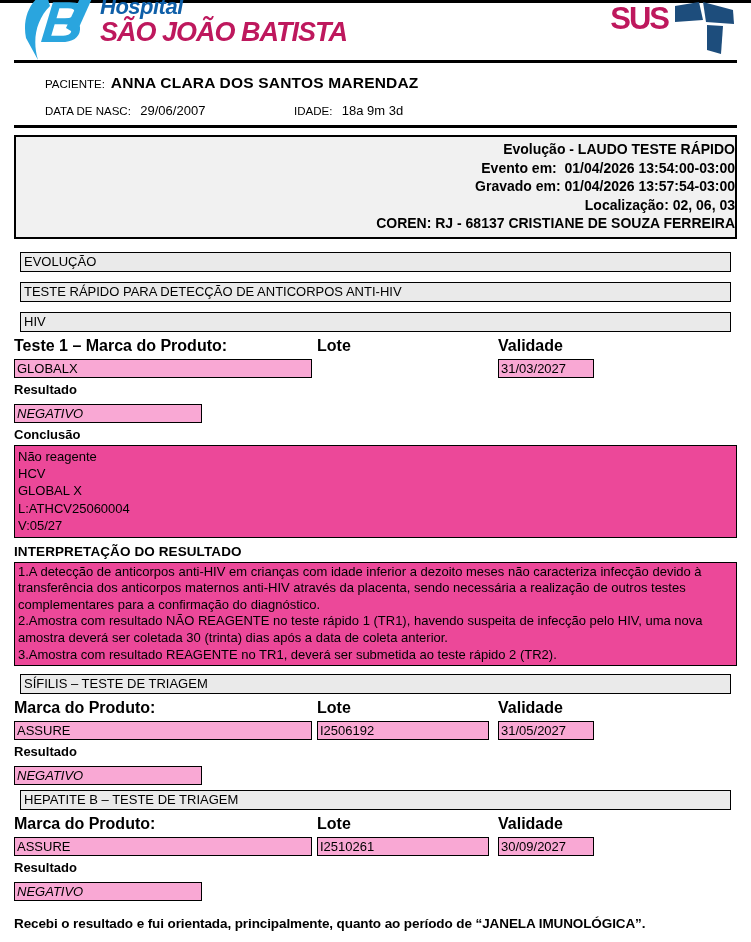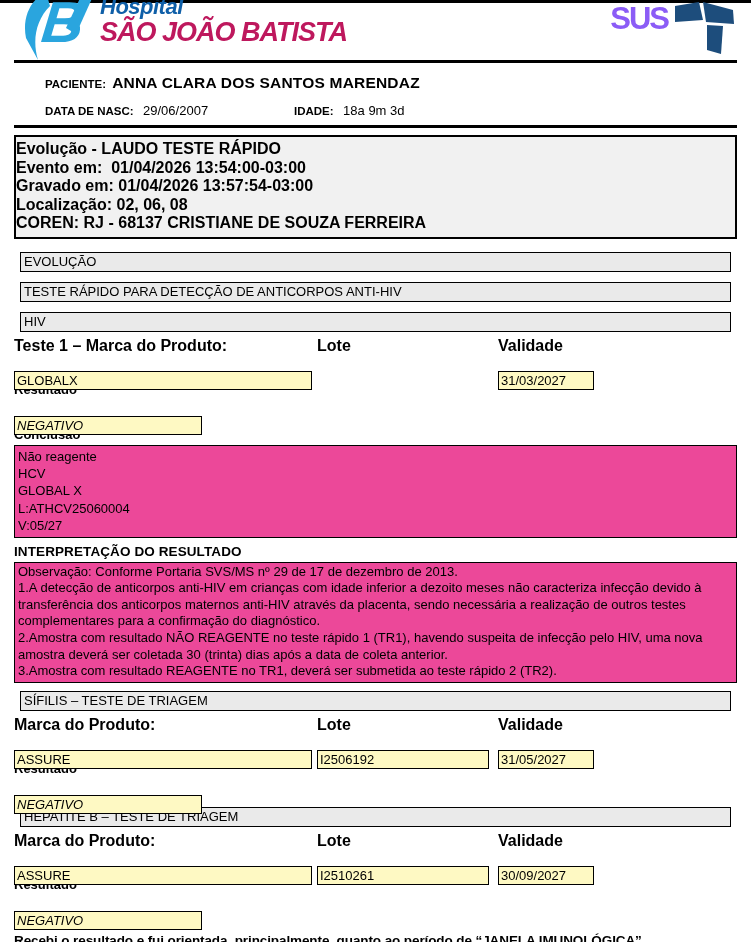--- a/index.html
+++ b/index.html
@@ -14,48 +14,48 @@
   .logo-text{position:absolute;left:100px;top:-4px;line-height:1;}
   .logo-word{font-style:italic;font-weight:bold;font-size:22px;letter-spacing:-0.5px;}
   .logo-name{font-style:italic;font-weight:bold;font-size:27px;letter-spacing:-1px;margin-top:1px;}
   .sus{position:absolute;right:16px;top:0px;display:flex;align-items:flex-start;}
   .sus-word{font-weight:bold;font-size:31px;letter-spacing:-2px;line-height:1;margin-top:3px;margin-right:5px;}
   
   .hr{margin:0 14px;border-top:3px solid #000;height:0;}
   
   .patient{padding:0 14px;}
   .prow1{margin-top:11px;display:flex;align-items:baseline;}
-  .plabel{font-weight:bold;font-size:11.5px;padding-left:31px;}
+  .plabel{font-weight:normal;font-size:11.5px;padding-left:31px;}
   .pname{font-weight:bold;font-size:15.5px;margin-left:6px;letter-spacing:0.2px;}
   .prow2{margin-top:9px;position:relative;height:16px;}
   .pval{font-size:13px;margin-left:5px;font-weight:normal;}
   .idade{position:absolute;left:249px;top:0;}
   .spacer8{height:8px;}
   
   .event-box{
     margin:7px 14px 0;border:2px solid #000;background:#f1f1f1;
-    text-align:left;font-weight:bold;font-size:16px;padding:3px 0 4px;
+    text-align:right;font-weight:bold;font-size:14px;padding:3px 0 4px;
   }
   .event-line{line-height:18.5px;white-space:pre;}
   
   .bar{
     margin:0 20px;border:1px solid #000;background:#eaeaea;
     font-size:13px;padding:1px 3px 2px;line-height:15px;
   }
   .bar1{margin-top:13px;}
   .gap9{height:10px;}
   
   .fields{margin:0 14px;position:relative;}
   .row-labels{position:relative;height:16px;margin-top:5px;font-weight:bold;font-size:16px;}
   .lbl2{position:absolute;left:303px;top:0;}
   .lbl3{position:absolute;left:484px;top:0;}
   .row-boxes{position:relative;height:21px;margin-top:2px;}
   .vbox{
-    position:absolute;top:16px;height:17px;border:1px solid #000;
-    font-size:13px;line-height:17px;padding:0 2px;white-space:nowrap;overflow:hidden;background:#fef9c3;
+    position:absolute;top:4px;height:17px;border:1px solid #000;
+    font-size:13px;line-height:17px;padding:0 2px;white-space:nowrap;overflow:hidden;background:#f9a8d4;
   }
   .b1{left:0;width:292px;}
   .b2{left:303px;width:166px;}
   .b3{left:484px;width:90px;}
   .flabel{font-weight:bold;font-size:13px;margin-top:6px;line-height:16px;}
   .result-box{position:relative;height:21px;margin-top:2px;font-style:italic;}
   .rb{left:0;width:182px;}
   .multibox{
     margin-top:2px;border:1px solid #000;font-size:13px;line-height:17.4px;
     padding:2px 3px;background:#ec4899;
@@ -79,21 +79,21 @@
         <path d="M30 8 C14 16 6 34 10 54 L22 76 C16 56 20 36 34 22 Z" fill="#2AA5DE"></path>
         <text x="30" y="58" font-family="Liberation Sans, sans-serif" font-size="58" font-style="italic" font-weight="bold" fill="#2AA5DE" transform="skewX(-6)">B</text>
         <path d="M66 10 L78 10 L60 50 L50 44 Z" fill="#2AA5DE"></path>
       </svg>
     </div>
     <div class="logo-text">
       <div class="logo-word" style="color:#0F5FA8">Hospital</div>
       <div class="logo-name" style="color:#be185d">SÃO JOÃO BATISTA</div>
     </div>
     <div class="sus">
-      <span class="sus-word" style="color:#8b5cf6">SUS</span>
+      <span class="sus-word" style="color:#be185d">SUS</span>
       <span>
         <svg width="62" height="56" viewBox="0 0 62 56">
           <polygon points="2,6 26,2 30,20 2,22" fill="#1D4D7C"></polygon>
           <polygon points="30,2 60,10 61,24 33,22" fill="#1D4D7C"></polygon>
           <polygon points="34,25 50,26 48,54 34,50" fill="#1D4D7C"></polygon>
         </svg>
       </span>
     </div>
   </div>
 
@@ -114,21 +114,21 @@
     </div>
     <div class="spacer8"></div>
   </div>
 
   <div class="hr"></div>
 
   <div class="event-box">
       <div class="event-line">Evolução - LAUDO TESTE RÁPIDO</div>
       <div class="event-line">Evento em:  01/04/2026 13:54:00-03:00</div>
       <div class="event-line">Gravado em: 01/04/2026 13:57:54-03:00</div>
-      <div class="event-line">Localização: 02, 06, 08</div>
+      <div class="event-line">Localização: 02, 06, 03</div>
       <div class="event-line">COREN: RJ - 68137 CRISTIANE DE SOUZA FERREIRA</div>
     </div>
 
   <div class="bar bar1">EVOLUÇÃO</div>
   <div class="gap9"></div>
   <div class="bar">TESTE RÁPIDO PARA DETECÇÃO DE ANTICORPOS ANTI-HIV</div>
   <div class="gap9"></div>
   <div class="bar">HIV</div>
 
   <div class="fields">
@@ -148,21 +148,20 @@
     <div class="flabel">Conclusão</div>
     <div class="multibox">
         <div class="concl-line">Não reagente</div>
         <div class="concl-line">HCV</div>
         <div class="concl-line">GLOBAL X</div>
         <div class="concl-line">L:ATHCV25060004</div>
         <div class="concl-line">V:05/27</div>
       </div>
     <div class="flabel caps-label">INTERPRETAÇÃO DO RESULTADO</div>
     <div class="multibox interpbox">
-        <div class="interp-line">Observação: Conforme Portaria SVS/MS nº 29 de 17 de dezembro de 2013.</div>
         <div class="interp-line">1.A detecção de anticorpos anti-HIV em crianças com idade inferior a dezoito meses não caracteriza infecção devido à transferência dos anticorpos maternos anti-HIV através da placenta, sendo necessária a realização de outros testes complementares para a confirmação do diagnóstico.</div>
         <div class="interp-line">2.Amostra com resultado NÃO REAGENTE no teste rápido 1 (TR1), havendo suspeita de infecção pelo HIV, uma nova amostra deverá ser coletada 30 (trinta) dias após a data de coleta anterior.</div>
         <div class="interp-line">3.Amostra com resultado REAGENTE no TR1, deverá ser submetida ao teste rápido 2 (TR2).</div>
       </div>
   </div>
 
   <div class="gap9" style="height:8px"></div>
 
   <div class="bar">SÍFILIS – TESTE DE TRIAGEM</div>
   <div class="fields">

